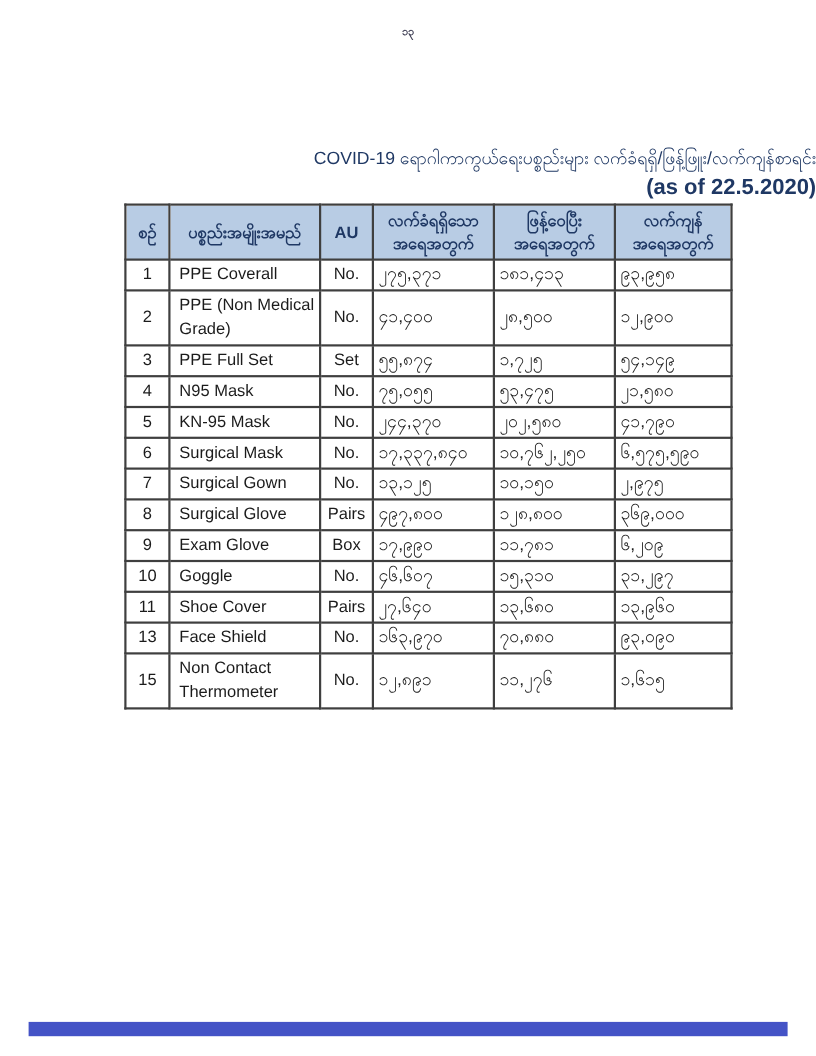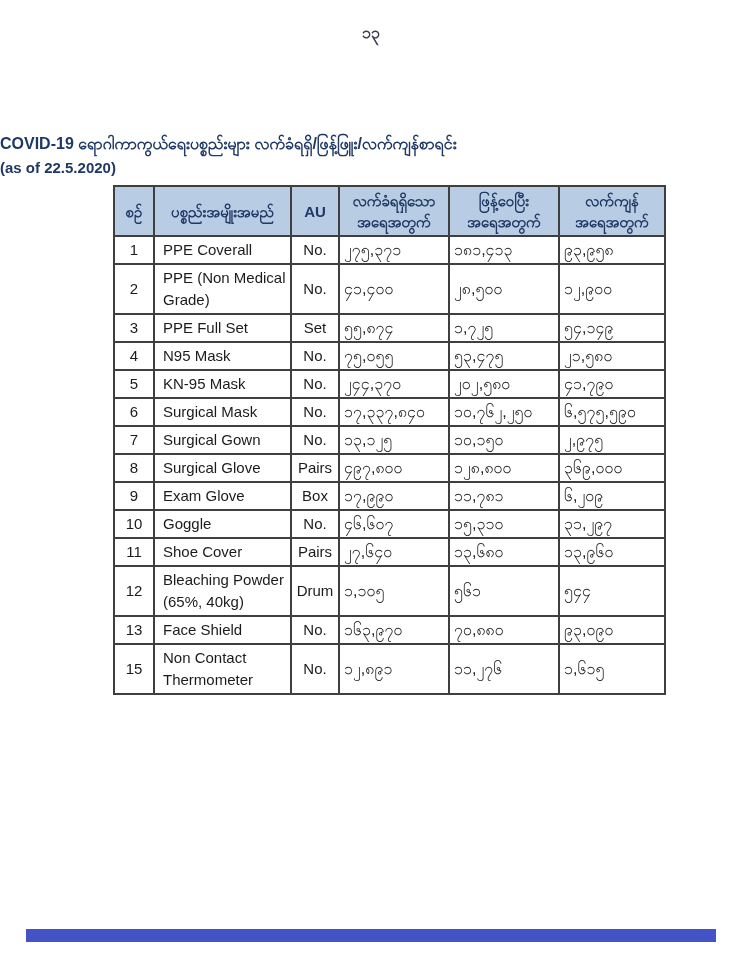--- a/index.html
+++ b/index.html
@@ -6,41 +6,41 @@
   .canvas {
     position:relative;
     width:742px; height:960px;
     background:#ffffff;
     font-family:"Liberation Sans", sans-serif;
     overflow:hidden;
   }
   .page-number {
     position:absolute; top:22px; left:0; right:0;
     text-align:center;
-    font-size:16px; font-weight:bold;
+    font-size:10px; font-weight:bold;
     color:#3c3c52;
   }
   .heading {
     position:absolute; left:95px; top:60px; width:575px;
     color:var(--heading-blue,#2433c4);
     font-weight:bold; font-size:17px; line-height:32px;
   }
   .heading .h-num { margin-right:8px; }
   .heading .h-line2 { margin-left:18px; }
   .table-title {
     position:absolute; top:133px; left:0; right:0;
-    text-align:left;
+    text-align:right;
     color:var(--title-navy,#1f3864);
-    font-weight:bold; font-size:16px;
+    font-weight:normal; font-size:16px;
   }
   .as-of {
     position:absolute; top:159px; left:0; right:0;
-    text-align:left;
+    text-align:right;
     color:var(--title-navy,#1f3864);
-    font-weight:bold; font-size:15px;
+    font-weight:bold; font-size:20px;
   }
   table.supply {
     position:absolute; left:113px; top:185px;
     width:551px;
     border-collapse:collapse; table-layout:fixed;
   }
   table.supply th, table.supply td {
     border:2px solid var(--grid-border,#3f3f3f);
     overflow:hidden;
   }
@@ -196,28 +196,20 @@
     </tr>
         <tr>
       <td class="c-serial">11</td>
       <td class="c-item">Shoe Cover</td>
       <td class="c-unit">Pairs</td>
       <td class="c-num">၂၇,၆၄၀</td>
       <td class="c-num">၁၃,၆၈၀</td>
       <td class="c-num">၁၃,၉၆၀</td>
     </tr>
         <tr>
-      <td class="c-serial">12</td>
-      <td class="c-item">Bleaching Powder (65%, 40kg)</td>
-      <td class="c-unit">Drum</td>
-      <td class="c-num">၁,၁၀၅</td>
-      <td class="c-num">၅၆၁</td>
-      <td class="c-num">၅၄၄</td>
-    </tr>
-        <tr>
       <td class="c-serial">13</td>
       <td class="c-item">Face Shield</td>
       <td class="c-unit">No.</td>
       <td class="c-num">၁၆၃,၉၇၀</td>
       <td class="c-num">၇၀,၈၈၀</td>
       <td class="c-num">၉၃,၀၉၀</td>
     </tr>
         <tr>
       <td class="c-serial">15</td>
       <td class="c-item">Non Contact Thermometer</td>

